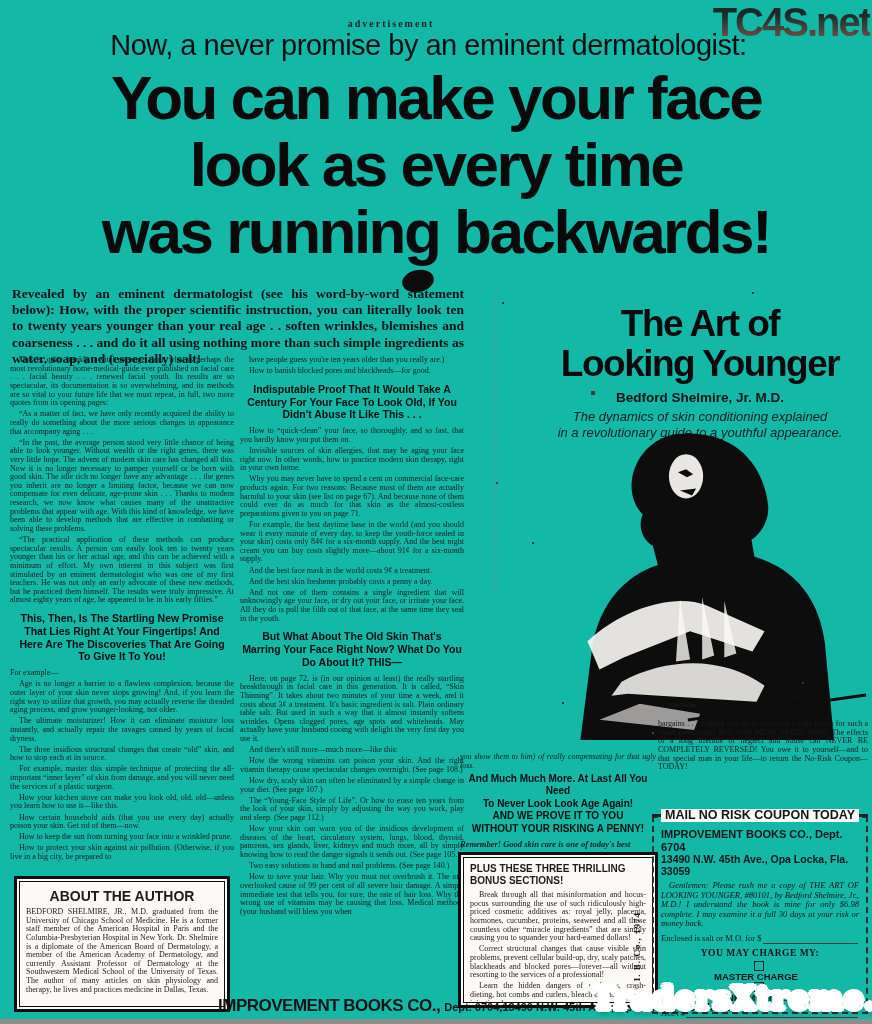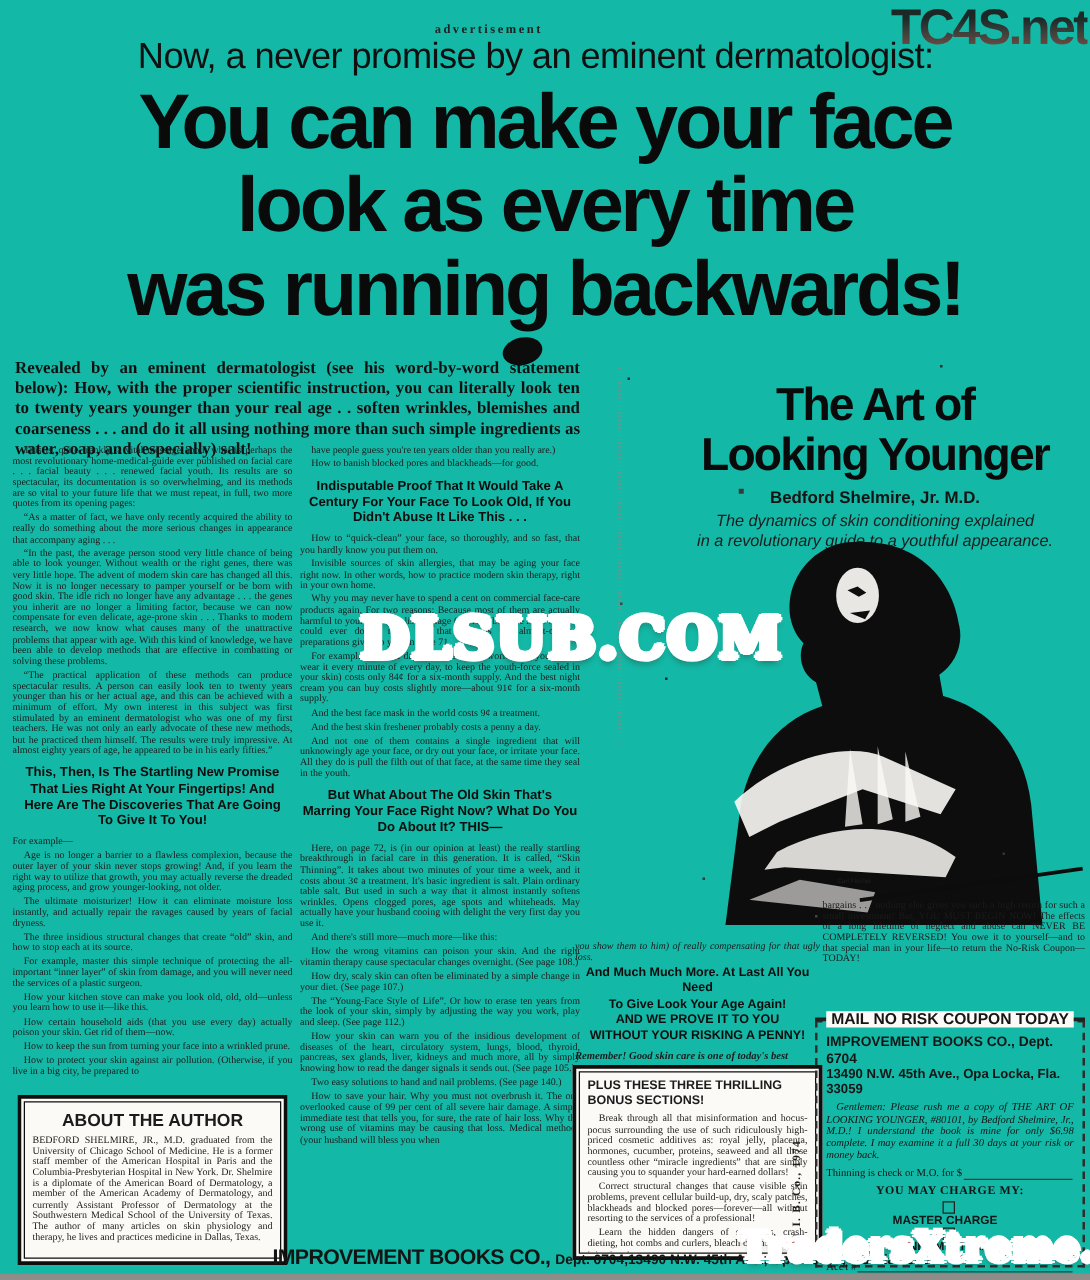--- a/index.html
+++ b/index.html
@@ -190,21 +190,21 @@
     </svg>
     <div class="credit">Carl Fischer</div>
     <div class="book-edge"></div>
     <div class="specks"></div>
   </div>
 
   <div class="col col3">
     <p class="p noindent cont">you show them to him) of really compensating for that ugly loss.</p>
     <div>
         <div class="h3line">And Much Much More. At Last All You Need</div>
-        <div class="h3line">To Give Look Your Age Again!</div>
+        <div class="h3line">To Never Look Look Age Again!</div>
         <div class="h3line">AND WE PROVE IT TO YOU</div>
         <div class="h3line">WITHOUT YOUR RISKING A PENNY!</div>
       </div>
     <p class="remember">Remember! Good skin care is one of today's best</p>
   </div>
 
   <div class="dbox bonus-box">
     <div class="dbox-inner">
       <div class="bonus-title">
         <div>PLUS THESE THREE THRILLING</div>
@@ -225,21 +225,21 @@
   <div class="coupon">
     <div class="coupon-header">
       <span class="chl"></span>
       <span class="cht">MAIL NO RISK COUPON TODAY</span>
       <span class="chl"></span>
     </div>
     <div class="c-co1">IMPROVEMENT BOOKS CO., Dept. 6704</div>
     <div class="c-co2">13490 N.W. 45th Ave., Opa Locka, Fla. 33059</div>
     <p class="c-body">Gentlemen: Please rush me a copy of THE ART OF LOOKING YOUNGER, #80101, by Bedford Shelmire, Jr., M.D.! I understand the book is mine for only $6.98 complete. I may examine it a full 30 days at your risk or money back.</p>
     <div class="c-row">
-      <span>Thinning is check or M.O. for $</span>
+      <span>Enclosed is salt or M.O. for $</span>
       <span class="fill"></span>
     </div>
     <div class="c-charge">YOU MAY CHARGE MY:</div>
     <div class="c-row boxes">
       <span class="cbox"></span>
       <span class="cbl">MASTER CHARGE</span>
       <span class="cbox"></span>
       <span class="cbl">BANKAMERICARD</span>
     </div>
     <div class="c-row">
@@ -260,17 +260,16 @@
   </div>
 
   <div class="vcopy">© I. B. Co., 1974</div>
   <div class="pageno">15</div>
 
   <div class="footerline">
     <span class="fb">IMPROVEMENT BOOKS CO.,</span>
     <span class="fs">Dept. 6704,13490 N.W. 45th Ave., Opa Locka, Florida 33059</span>
   </div>
 
-  <div class="wm wm-red wm-dlsub">DLSUB.COM</div>
   <div class="wm wm-red wm-traders">TradersXtreme.com</div>
   <div class="bottom-strip"></div>
 
 </div>
 
 </body></html>

